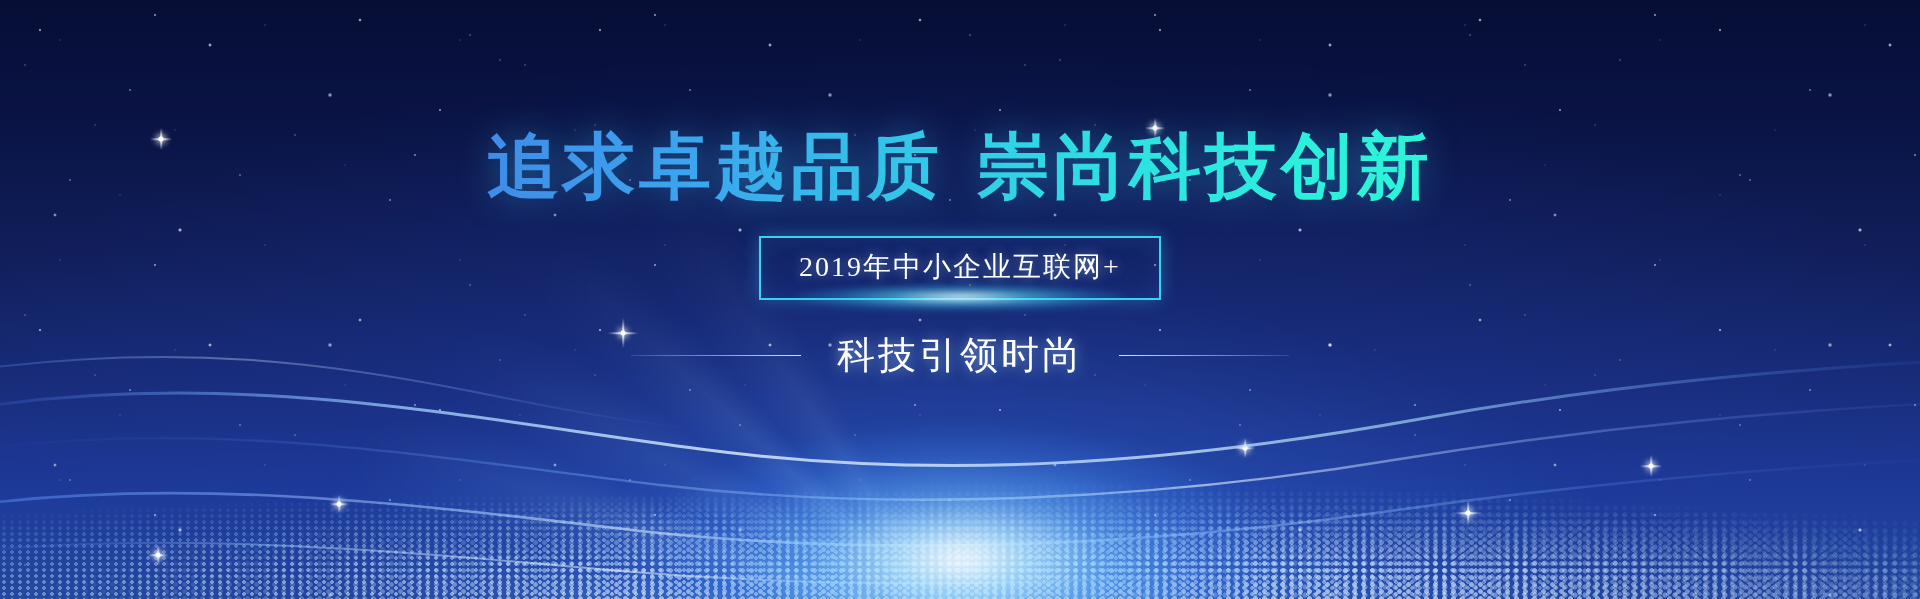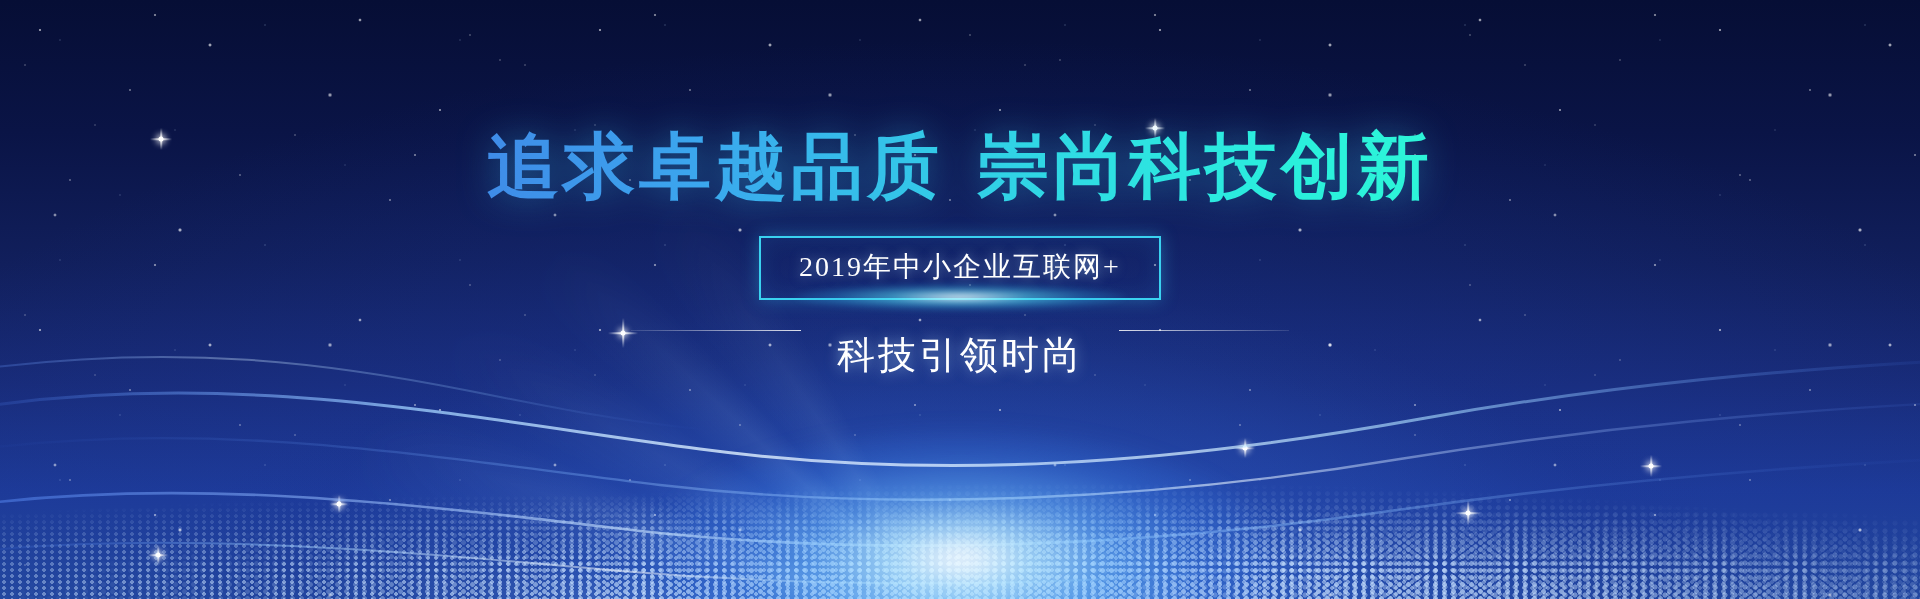--- a/index.html
+++ b/index.html
@@ -249,21 +249,21 @@
        rgba(255,255,255,.95) 0%,
        rgba(200,245,255,.75) 14%,
        rgba(90,225,245,.55) 30%,
        rgba(50,180,235,.25) 55%,
        rgba(30,120,200,0) 80%);
     filter:blur(3px);
   }
 
   .tagline-row{
     margin-top:30px;
-    display:flex; gap:36px;
+    display:flex; align-items:center; gap:36px;
   }
   .tagline-row .rule{
     width:170px; height:1px;
     background:linear-gradient(90deg,rgba(255,255,255,.12),rgba(255,255,255,.85));
   }
   .tagline-row .rule.right{
     background:linear-gradient(90deg,rgba(255,255,255,.85),rgba(255,255,255,.12));
   }
   .tagline-row .tagline{
     font-size:38px;

